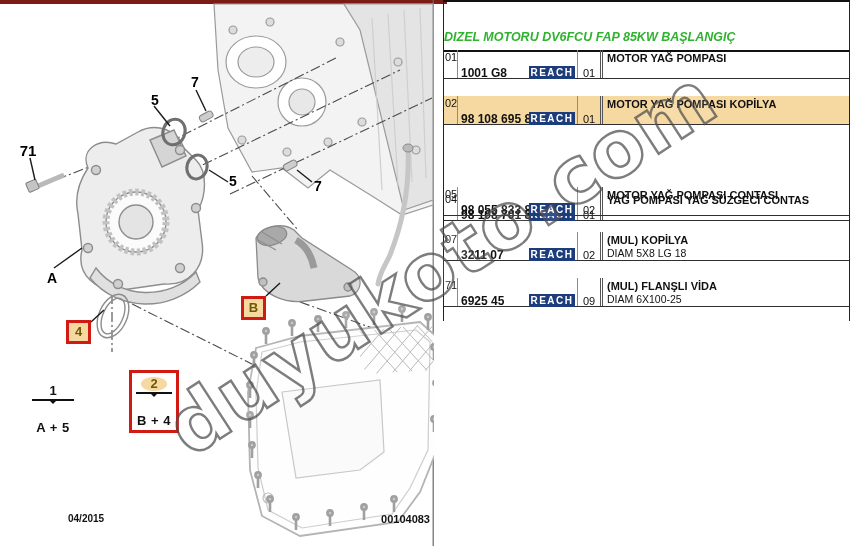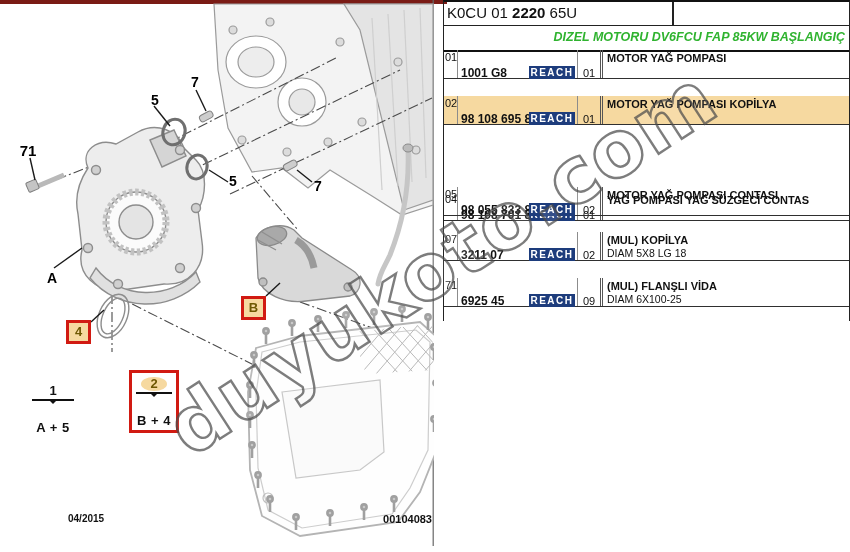--- a/index.html
+++ b/index.html
@@ -23,37 +23,37 @@
   .formula{position:absolute;text-align:center;font-weight:bold;font-size:13px;}
   .frac-num{line-height:14px;}
   .frac-line{position:relative;height:0;border-top:2px solid #111;margin:1px 2px;}
   .frac-line::after{content:"";position:absolute;left:50%;margin-left:-4px;top:-1px;
         border-left:4px solid transparent;border-right:4px solid transparent;border-top:4px solid #111;}
   .frac-den{line-height:15px;letter-spacing:0.5px;margin-top:19px;}
   .formula-boxed{box-sizing:border-box;border:3px solid var(--c-red,#d11a12);background:#fff;padding:4px 2px 2px 2px;}
   .num-hl{display:inline-block;background:var(--c-tan,#f6d9a0);border-radius:50%;padding:0 9px;color:#6e5803;}
 
   .footer-date{position:absolute;left:20px;top:513px;font-weight:bold;font-size:10px;margin-left:48px;}
-  .footer-doc{position:absolute;left:316px;top:513px;width:116px;text-align:right;font-weight:bold;font-size:11px;}
+  .footer-doc{position:absolute;left:330px;top:513px;width:100px;text-align:right;font-weight:bold;font-size:11px;}
 
   
   .watermark{position:absolute;left:130px;top:238px;width:560px;text-align:center;
         transform:rotate(-33deg);font-family:"DejaVu Sans",sans-serif;font-weight:bold;
         font-size:78px;letter-spacing:1px;color:rgba(255,255,255,0.10);
         -webkit-text-stroke:2.4px rgba(75,75,75,0.72);pointer-events:none;z-index:50;}
 
   
   .table-panel{position:absolute;left:443px;top:0;width:407px;height:321px;box-sizing:border-box;
         border-left:1.5px solid #222;border-right:1.5px solid #222;border-top:2.5px solid #111;}
   .hdr-row{position:absolute;left:0;top:0;right:0;height:23px;border-bottom:1.5px solid #222;}
   .hdr-code{position:absolute;left:3px;top:2px;font-size:15px;white-space:nowrap;}
   .hdr-code .b{font-weight:bold;}
   .hdr-divider{position:absolute;left:228px;top:0;width:1.5px;height:23px;background:#222;}
   .subtitle-row{position:absolute;left:0;top:23px;right:0;height:25px;border-bottom:2px solid #111;}
-  .subtitle{position:absolute;left:0;right:4px;top:5px;text-align:right;font-style:italic;font-weight:bold;
+  .subtitle{position:absolute;left:0;right:4px;top:5px;text-align:left;font-style:italic;font-weight:bold;
         font-size:12.5px;color:var(--c-green,#2fb32f);}
 
   .trow{position:absolute;left:0;right:0;height:29px;box-sizing:border-box;border-bottom:1.5px solid #2f2f2f;}
   .trow.highlight{background:var(--c-tan,#f6d9a0);}
   .c-num{position:absolute;left:0;top:0;width:14px;height:100%;box-sizing:border-box;
         border-right:1px solid #8c8c8c;font-size:11px;padding:1px 0 0 1px;}
   .c-refwrap{position:absolute;left:14px;top:0;width:120px;height:100%;box-sizing:border-box;border-right:1px solid #8c8c8c;}
   .c-ref{position:absolute;left:3px;top:16px;font-weight:bold;font-size:12px;white-space:nowrap;}
   .badge{position:absolute;right:2px;top:16px;width:46px;height:13px;background:var(--c-navy,#1d3c7c);
         color:#fff;font-size:10px;font-weight:bold;letter-spacing:1.5px;text-align:center;line-height:13px;}
@@ -256,28 +256,20 @@
       <div class="frac-num"><span class="num-hl">2</span></div>
       <div class="frac-line"></div>
       <div class="frac-den">B + 4</div>
     </div>
 
     <div class="footer-date">04/2015</div>
     <div class="footer-doc">00104083</div>
   </div>
 
   <div class="table-panel">
-    <div class="hdr-row">
-      <div class="hdr-code">
-        <span>K0CU 01</span>
-        <span class="b">2220</span>
-        <span>65U</span>
-      </div>
-      <div class="hdr-divider"></div>
-    </div>
     <div class="subtitle-row">
       <div class="subtitle">DIZEL MOTORU DV6FCU FAP 85KW BAŞLANGIÇ</div>
     </div>
 
     <div class="trow" style="top:48px;">
       <div class="c-num">01</div>
       <div class="c-refwrap">
         <div class="c-ref">1001 G8</div>
         <div class="badge">REACH</div>
       </div>

